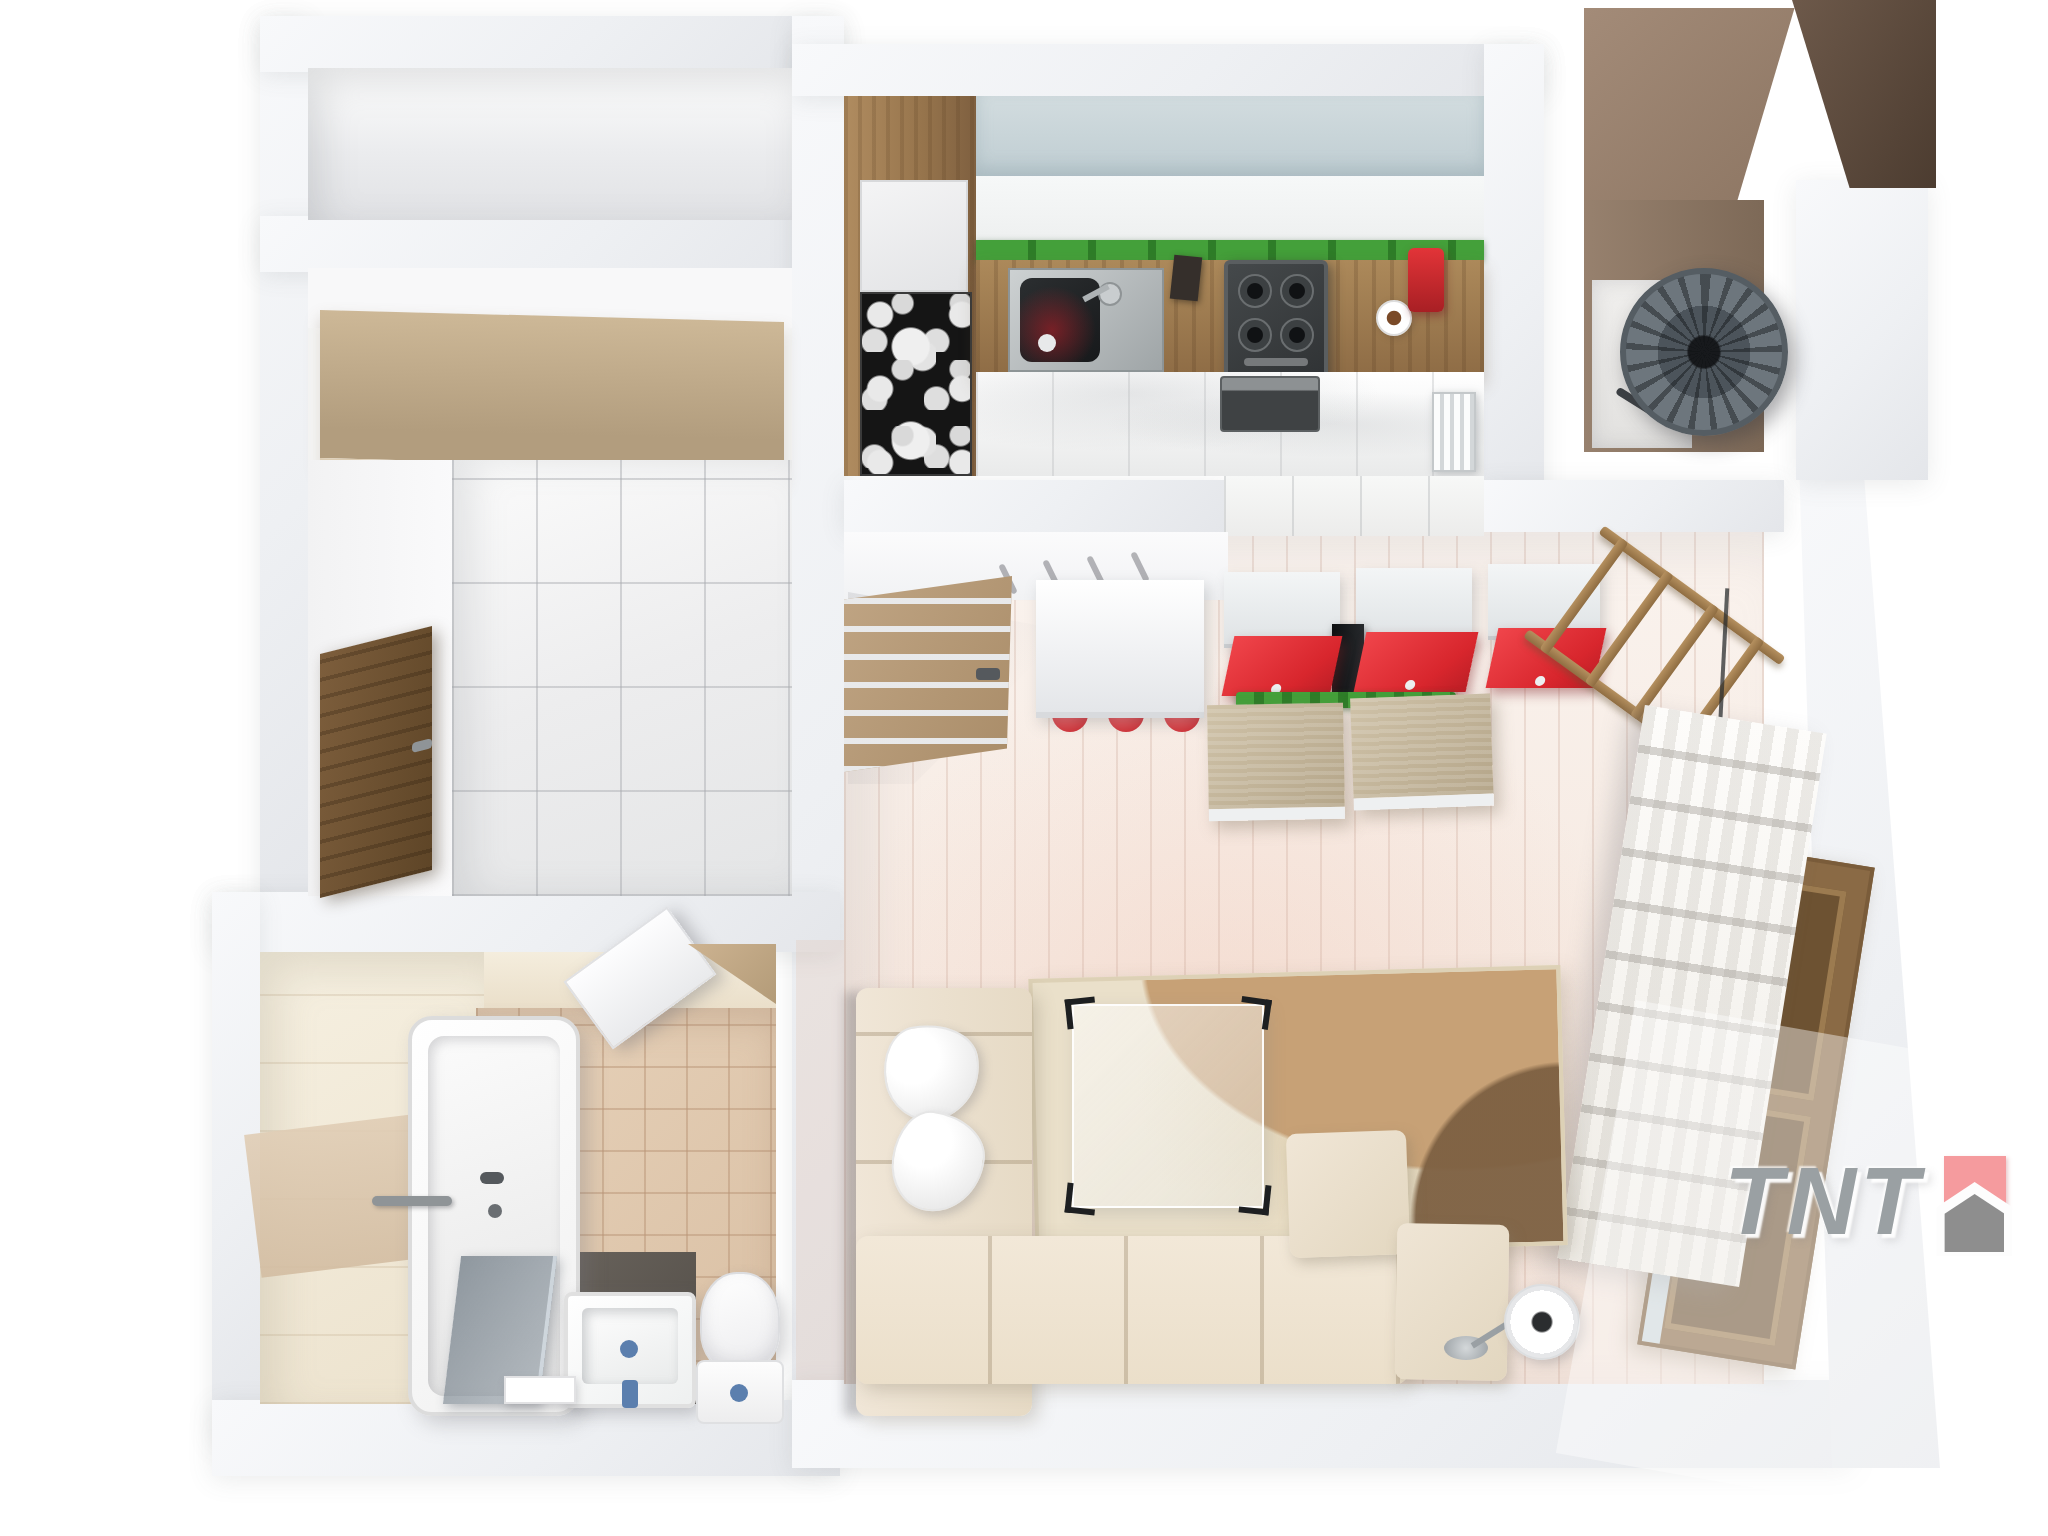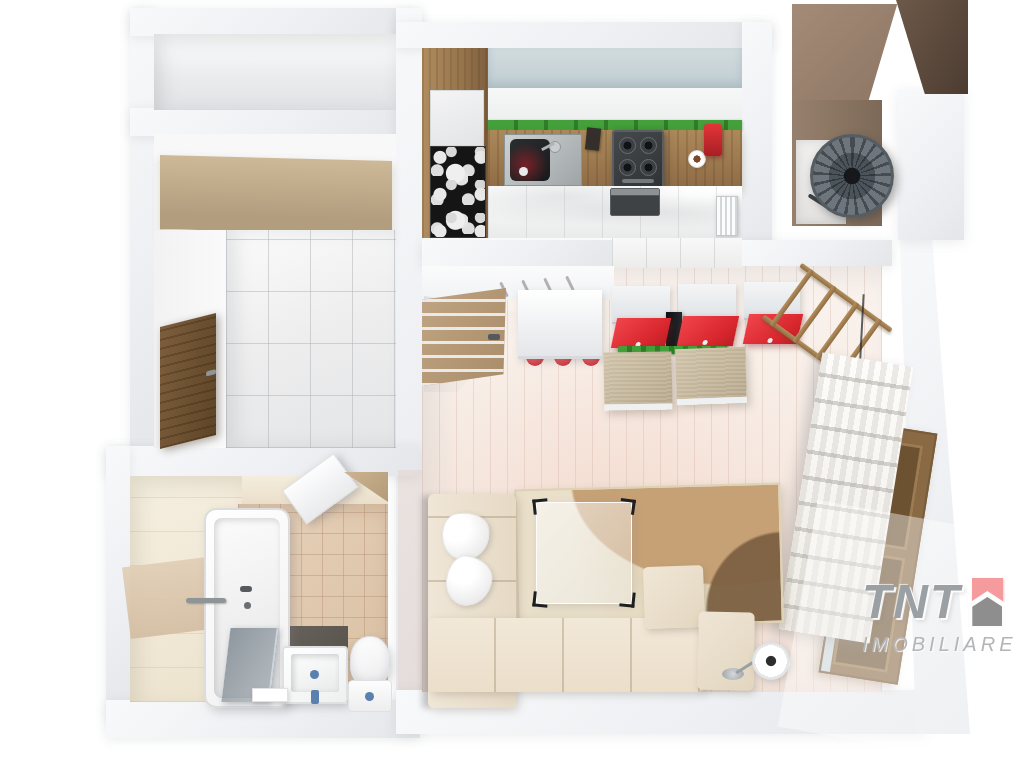--- a/index.html
+++ b/index.html
@@ -294,16 +294,15 @@
   <div class="abs wm-overlay" style="left:796px;top:520px;width:250px;height:230px;"></div>
   <div class="abs" style="left:862px;top:578px;">
     <div class="brand-row">
       <span class="brand-text">TNT</span>
       <span class="licon">
         <span class="licon-pink"></span>
         <span class="licon-housew"></span>
         <span class="licon-houseg"></span>
       </span>
     </div>
-    <div class="brand-sub">IMOBILIARE</div>
   </div>
 
 </div>
 
 </body></html>

